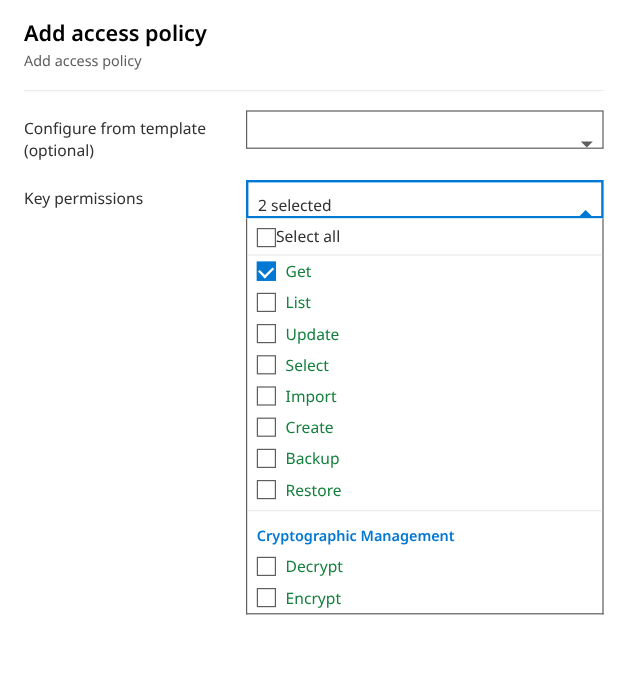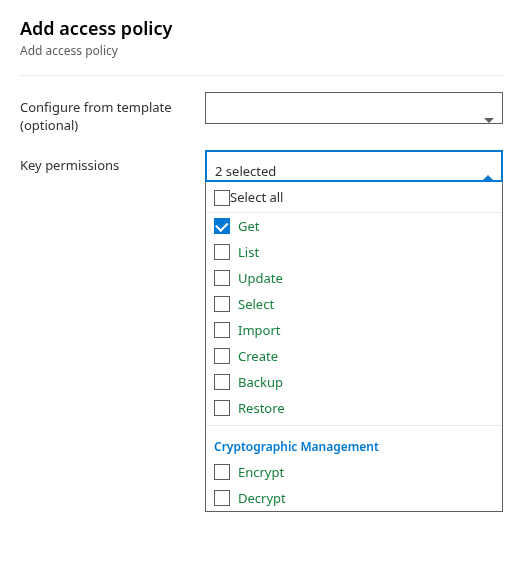--- a/index.html
+++ b/index.html
@@ -233,24 +233,24 @@
           <div class="cb"></div>
           <label>Restore</label>
         </div>
 
         <div class="divider-section"></div>
 
         <div class="section-header">Cryptographic Management</div>
 
         <div class="checkbox-row">
           <div class="cb"></div>
+          <label>Decrypt</label>
+        </div>
+        <div class="checkbox-row">
+          <div class="cb"></div>
           <label>Encrypt</label>
-        </div>
-        <div class="checkbox-row">
-          <div class="cb"></div>
-          <label>Decrypt</label>
         </div>
 
       </div>
     </div>
   </div>
 
 </div>
 
 </body></html>

